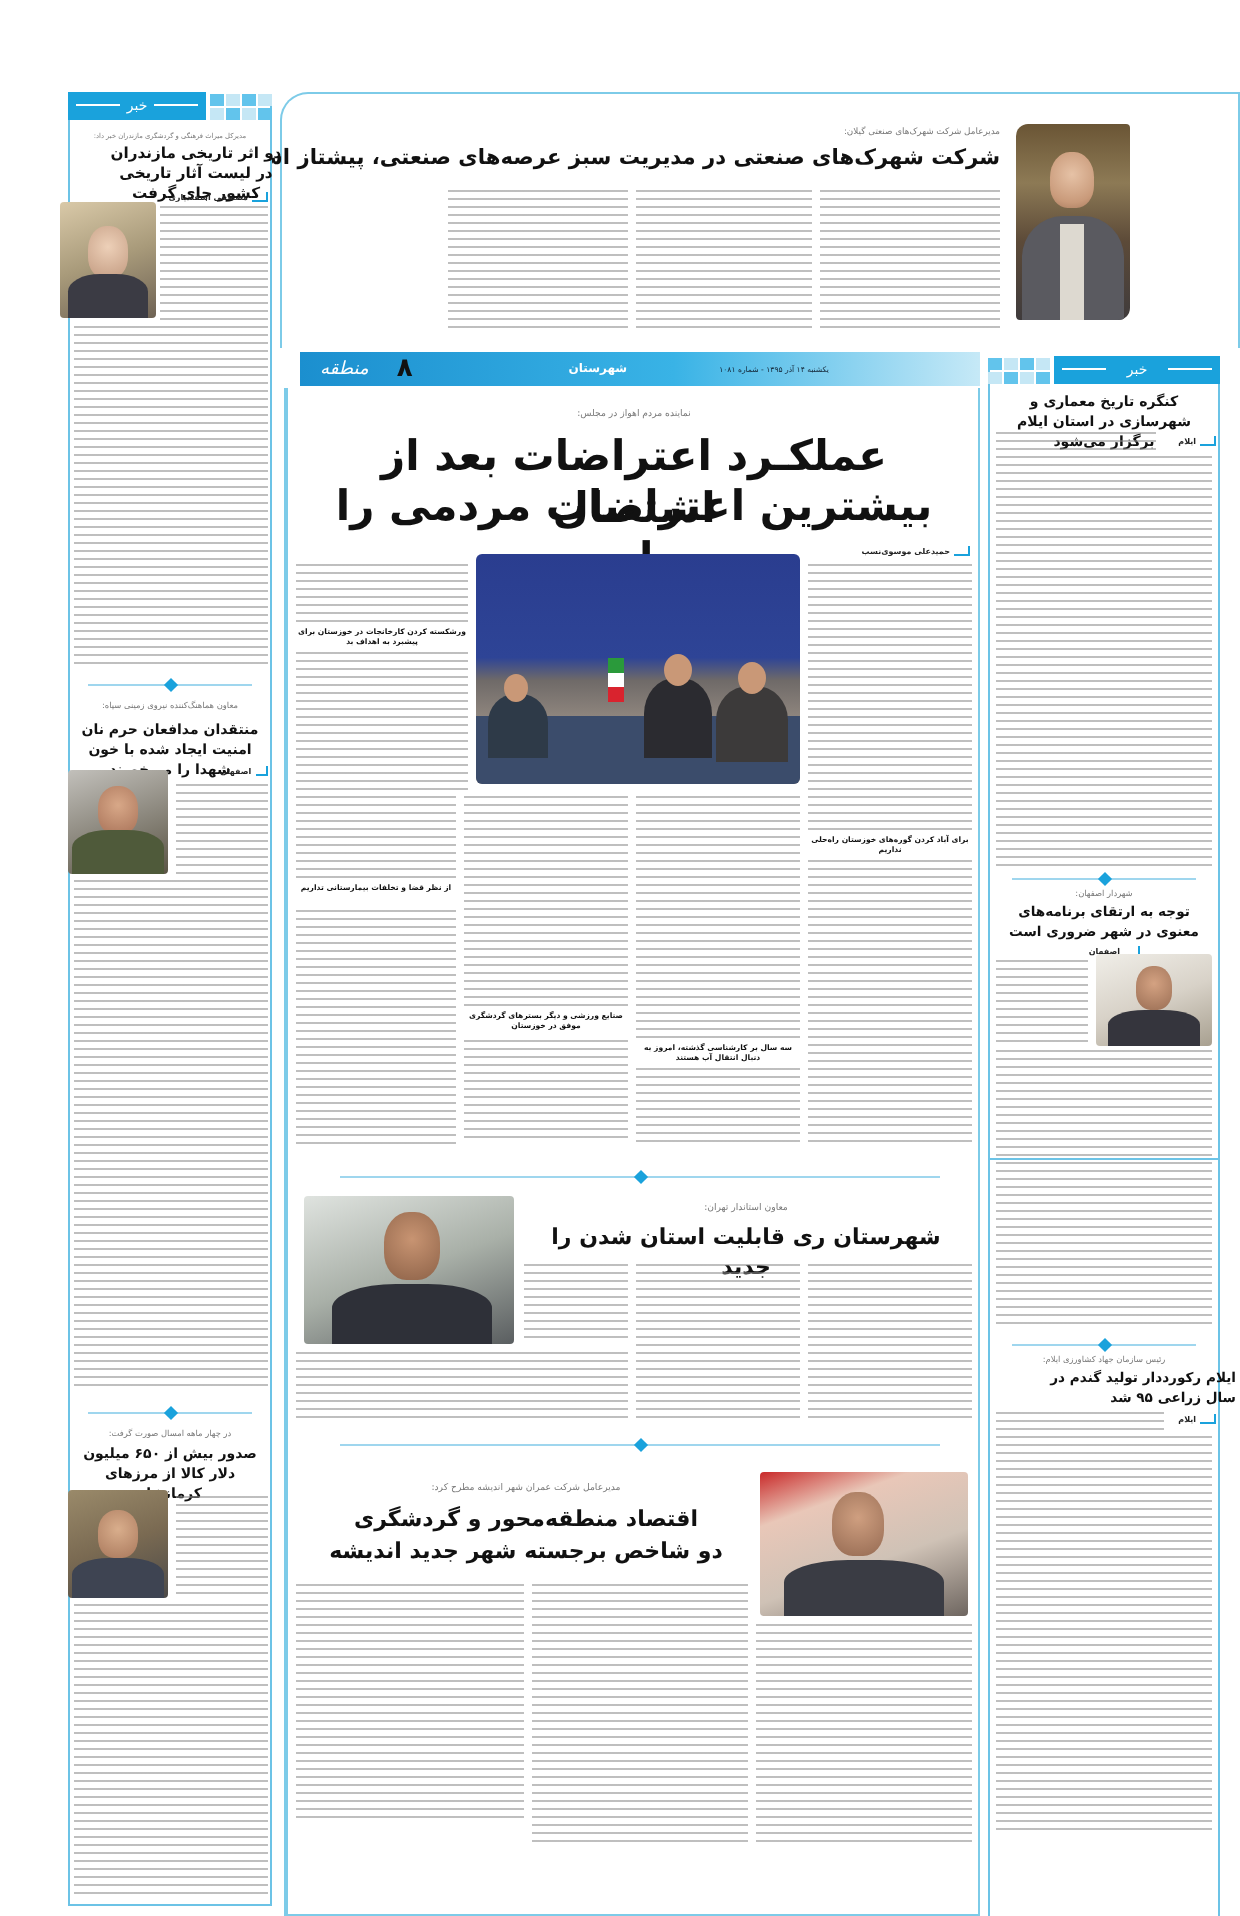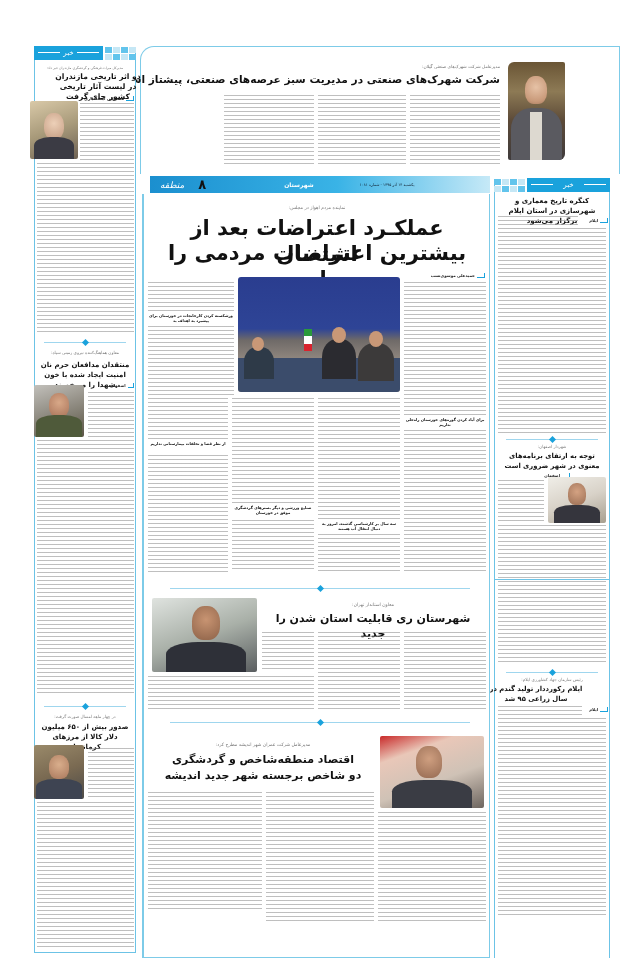--- a/index.html
+++ b/index.html
@@ -178,21 +178,21 @@
   <div class="face" style="left:20px; top:6px; width:18px; height:22px; background:radial-gradient(circle at 50% 40%,#d4a282,#9a6e54);"></div>
   <div class="suit" style="left:6px; width:46px; height:18px; background:#35353d;"></div>
 </div>
 <div class="abs txt lines" style="left:498px; top:480px; width:46px; height:42px;"></div>
 <div class="abs txt lines" style="left:498px; top:525px; width:108px; height:140px;"><span style="opacity:0">شهردار اصفهان گفت: خوشبختانه با حضور مجموعه‌های فرهنگی مانند سالن‌های مذهبی و فرهنگی برنامه‌های بسیار خوب و متنوعی برگزار شده است و شهروندان به خوبی از این برنامه‌ها استقبال کرده‌اند.</span></div>
 
 <div class="sep" style="left:506px; top:672px; width:92px;"></div>
 <div class="sep-dot" style="left:550px; top:670px;"></div>
 
 <div class="abs kicker" style="left:498px; top:677px; width:108px;">رئیس سازمان جهاد کشاورزی ایلام:</div>
-<div class="abs side-title" style="left:482px; top:684px; width:108px; font-size:6.8px;">ایلام رکورددار تولید گندم در سال زراعی ۹۵ شد</div>
+<div class="abs side-title" style="left:510px; top:684px; width:108px; font-size:6.8px;text-align:right;">ایلام رکورددار تولید گندم در سال زراعی ۹۵ شد</div>
 <div class="abs byline" style="left:584px; top:707px; width:24px;">
   <span class="mark"></span>
   <span>ایلام</span>
 </div>
 <div class="abs txt lines" style="left:498px; top:706px; width:84px; height:10px;"></div>
 <div class="abs txt lines" style="left:498px; top:718px; width:108px; height:198px;"><span style="opacity:0">رئیس سازمان جهاد کشاورزی استان ایلام گفت: در سال زراعی ۹۴-۹۵ یکی از بالاترین استان‌ها در رکورد تولید گندم شناخته‌شده و برنامه‌ریزی منسجمی صورت گرفته است.</span></div>
 
 <div class="abs main-frame" style="left:142px; top:194px; width:348px; height:764px; border-left-width:2px;"></div>
 
 <div class="abs kicker" style="left:150px; top:205px; width:334px; font-size:4.6px;">نماینده مردم اهواز در مجلس:</div>
@@ -251,18 +251,18 @@
 <div class="abs txt lines" style="left:148px; top:676px; width:166px; height:34px;"></div>
 
 <div class="sep" style="left:170px; top:722px; width:300px;"></div>
 <div class="sep-dot" style="left:318px; top:720px;"></div>
 
 <div class="photo" style="left:380px; top:736px; width:104px; height:72px; background:linear-gradient(160deg,#c92a2a 0%,#e9c7b8 25%,#cfc2b6 60%,#6e6660 100%);">
   <div class="face" style="left:36px; top:10px; width:26px; height:32px; background:radial-gradient(circle at 50% 40%,#cf9f80,#956a52);"></div>
   <div class="suit" style="left:12px; width:80px; height:28px; background:#3a3c44;"></div>
 </div>
 <div class="abs kicker" style="left:150px; top:742px; width:226px; font-size:4.6px;">مدیرعامل شرکت عمران شهر اندیشه مطرح کرد:</div>
-<div class="abs headline" style="left:150px; top:752px; width:226px; font-size:11px; line-height:15px;">اقتصاد منطقه‌شاخص و گردشگری</div>
+<div class="abs headline" style="left:150px; top:752px; width:226px; font-size:11px; line-height:15px;">اقتصاد منطقه‌محور و گردشگری</div>
 <div class="abs headline" style="left:150px; top:768px; width:226px; font-size:11px; line-height:15px;">دو شاخص برجسته شهر جدید اندیشه</div>
 
 <div class="abs txt lines" style="left:378px; top:812px; width:108px; height:110px;"><span style="opacity:0">مدیرعامل شرکت عمران شهر جدید اندیشه گفت: ایجاد فضای مطلوب برای اشتغال و اقتصاد خرد، یعنی اقتصاد منطقه‌محور و توجه ویژه به بخش گردشگری دو شاخص اصلی شهر اندیشه است.</span></div>
 <div class="abs txt lines" style="left:266px; top:792px; width:108px; height:130px;"></div>
 <div class="abs txt lines" style="left:148px; top:792px; width:114px; height:118px;"></div>
 
 </body></html>

